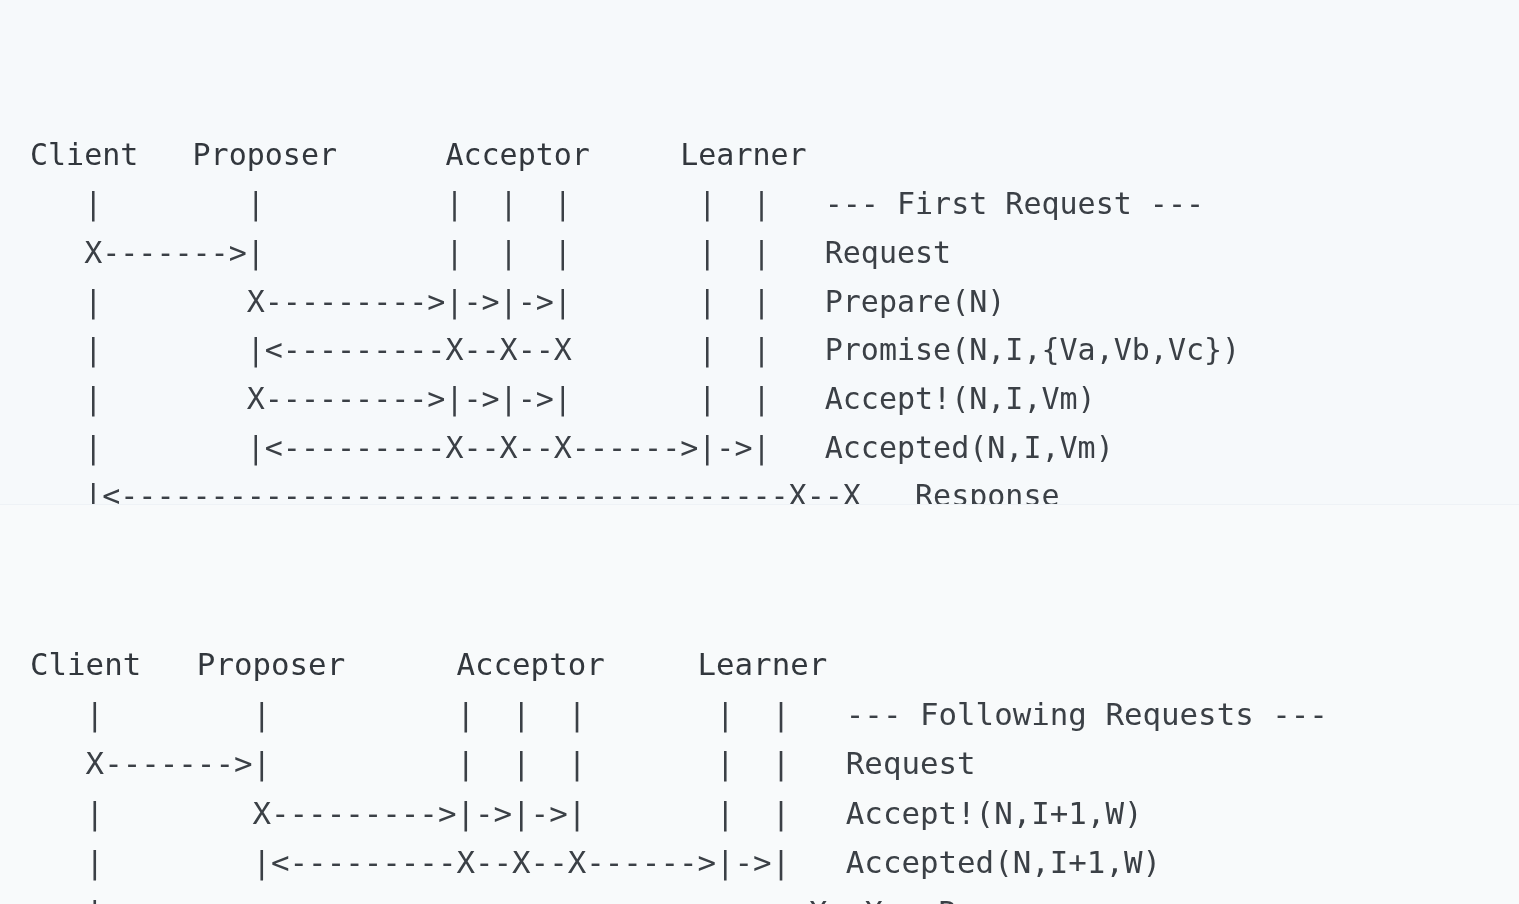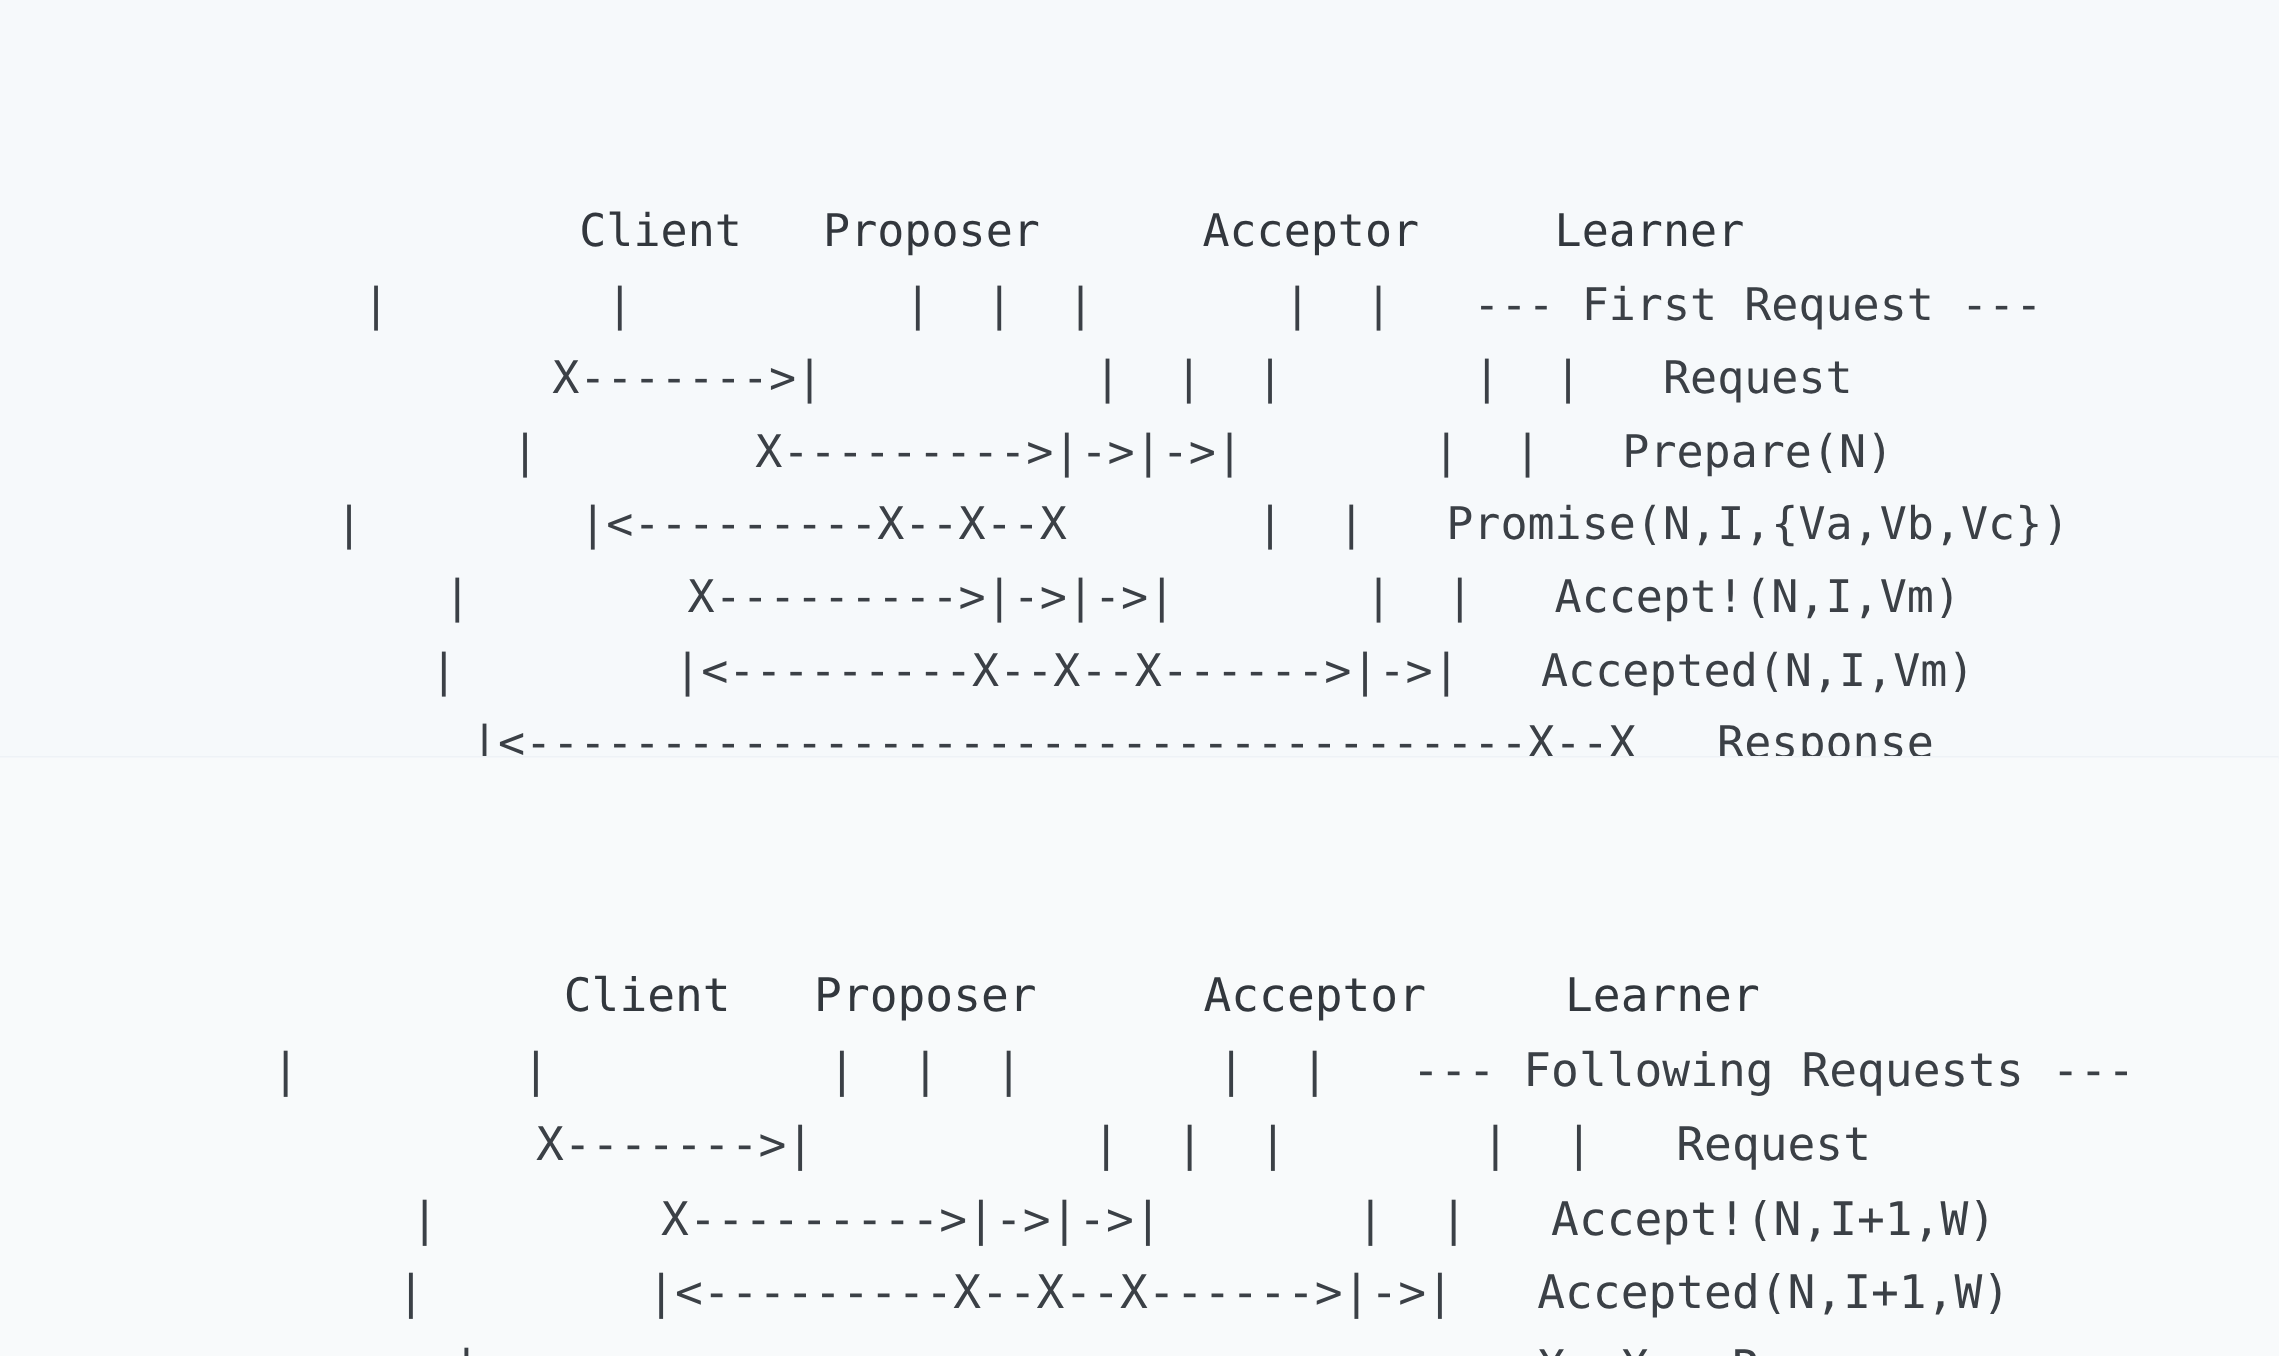--- a/index.html
+++ b/index.html
@@ -83,21 +83,20 @@
     font-family: "DejaVu Sans Mono", "Liberation Mono", monospace;
     font-weight: 400;
     color: #3b4046;
     -webkit-font-smoothing: antialiased;
   }
 
   .ascii-line {
     display: block;
     white-space: pre;
     height: auto;
-    text-align: center;
   }
 
   .actor-header {
     display: block;
     white-space: pre;
     color: #32373d;
   }
 </style>
 </head>
 <body>

